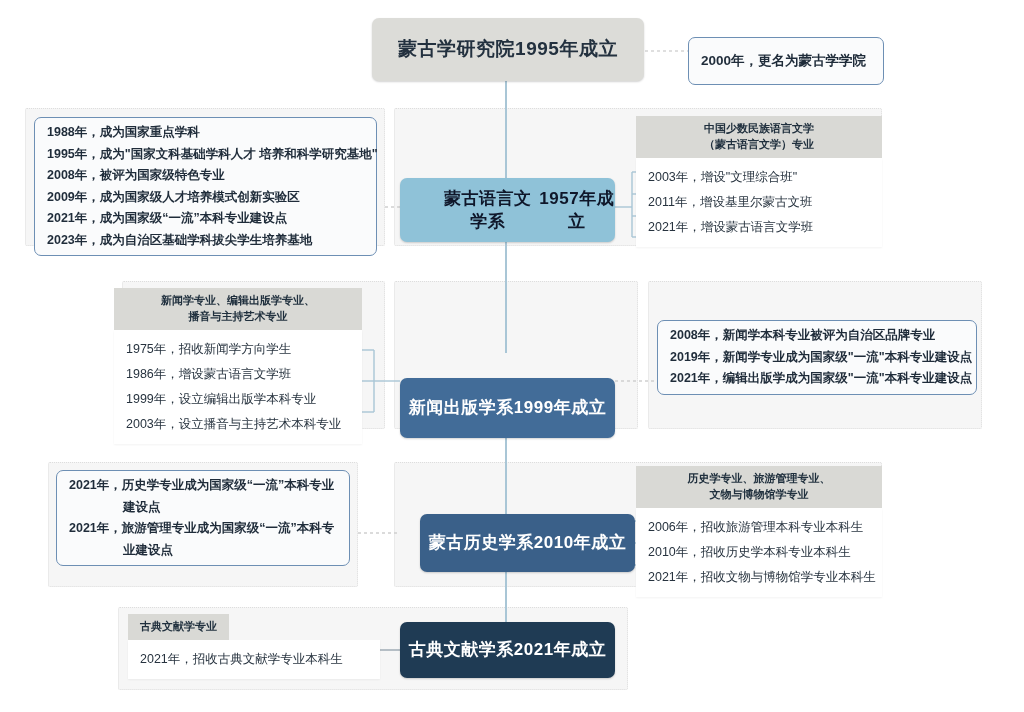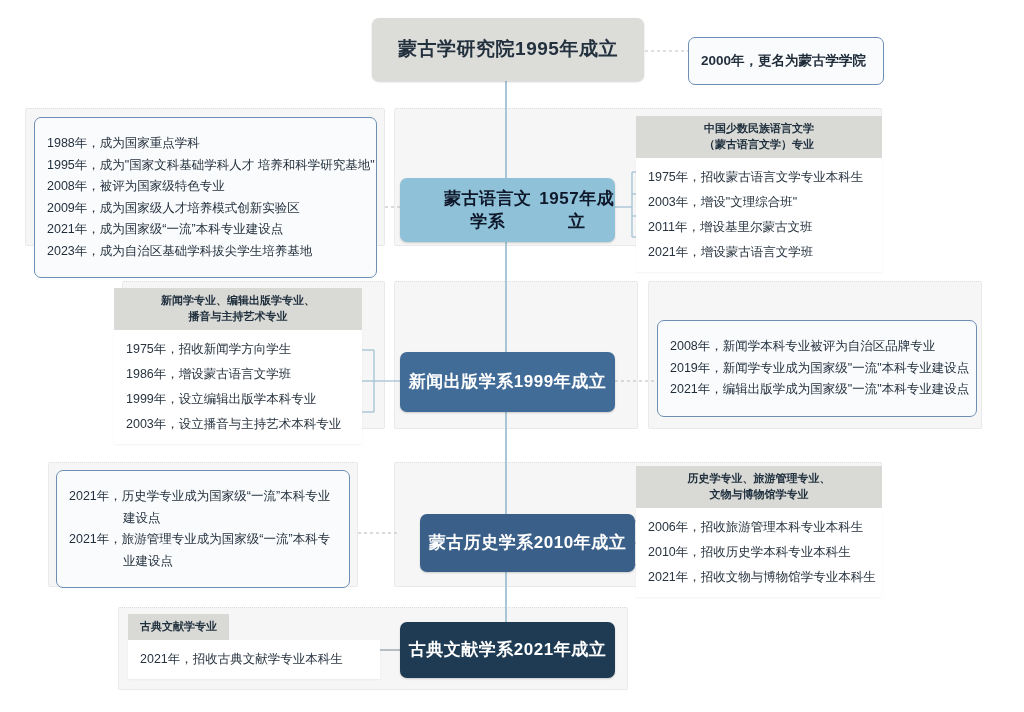--- a/index.html
+++ b/index.html
@@ -39,35 +39,36 @@
     justify-content:center;
     line-height:1.38;
     text-align:center;
     box-shadow:0 1px 2px rgba(0,0,0,.18);
   }
   .node .l1{font-size:17px;font-weight:bold;letter-spacing:.5px;}
   .node .l2{font-size:17px;font-weight:bold;letter-spacing:.5px;}
   .node-root{background:#dcdcd8;color:#23313f;}
   .node-root .l1,.node-root .l2{font-size:19px;}
   .node-l1{background:#8fc2d8;color:#0f172a;padding-left:37px;}
-  .node-l2{background:#426c98;color:#ffffff;}
+  .node-l2{background:#426c98;color:#ffffff;margin-top:26px;}
   .node-l3{background:#3a6089;color:#ffffff;}
   .node-l4{background:#1f3b54;color:#ffffff;}
 
   
   .callout{
     position:absolute;
     box-sizing:border-box;
     background:#fafbfc;
     border:1px solid #6d8fb4;
     border-radius:7px;
-    padding:15px 12px;
+    padding:4px 12px;
     font-size:12.5px;
     line-height:1.72;
     color:#1f2c3a;
+    font-weight:bold;
   }
   .callout.bold{font-weight:bold;padding:14px 12px;line-height:1.3;font-size:13.5px;}
   .callout .ln{white-space:nowrap;}
   .callout .wrap{white-space:normal;text-indent:0;padding-left:54px;text-indent:-54px;}
 
   
   .grp{position:absolute;}
   .grp .hdr{
     background:#d9d9d5;
     color:#20303e;
@@ -179,21 +180,20 @@
 
   <div class="node node-l1" style="left:400px;top:178px;width:215px;height:64px;">
     <div class="l1">蒙古语言文学系</div>
     <div class="l2">1957年成立</div>
   </div>
 
   <div class="grp" style="left:636px;top:116px;width:246px;">
     <div class="hdr ctr">中国少数民族语言文学
 （蒙古语言文学）专业</div>
     <div class="body" style="width:246px;">
-      <div class="it">1975年，招收蒙古语言文学专业本科生</div>
       <div class="it">2003年，增设"文理综合班"</div>
       <div class="it">2011年，增设基里尔蒙古文班</div>
       <div class="it">2021年，增设蒙古语言文学班</div>
     </div>
   </div>
 
   <div class="grp" style="left:114px;top:288px;width:248px;">
     <div class="hdr ctr">新闻学专业、编辑出版学专业、
 播音与主持艺术专业</div>
     <div class="body" style="width:248px;">

